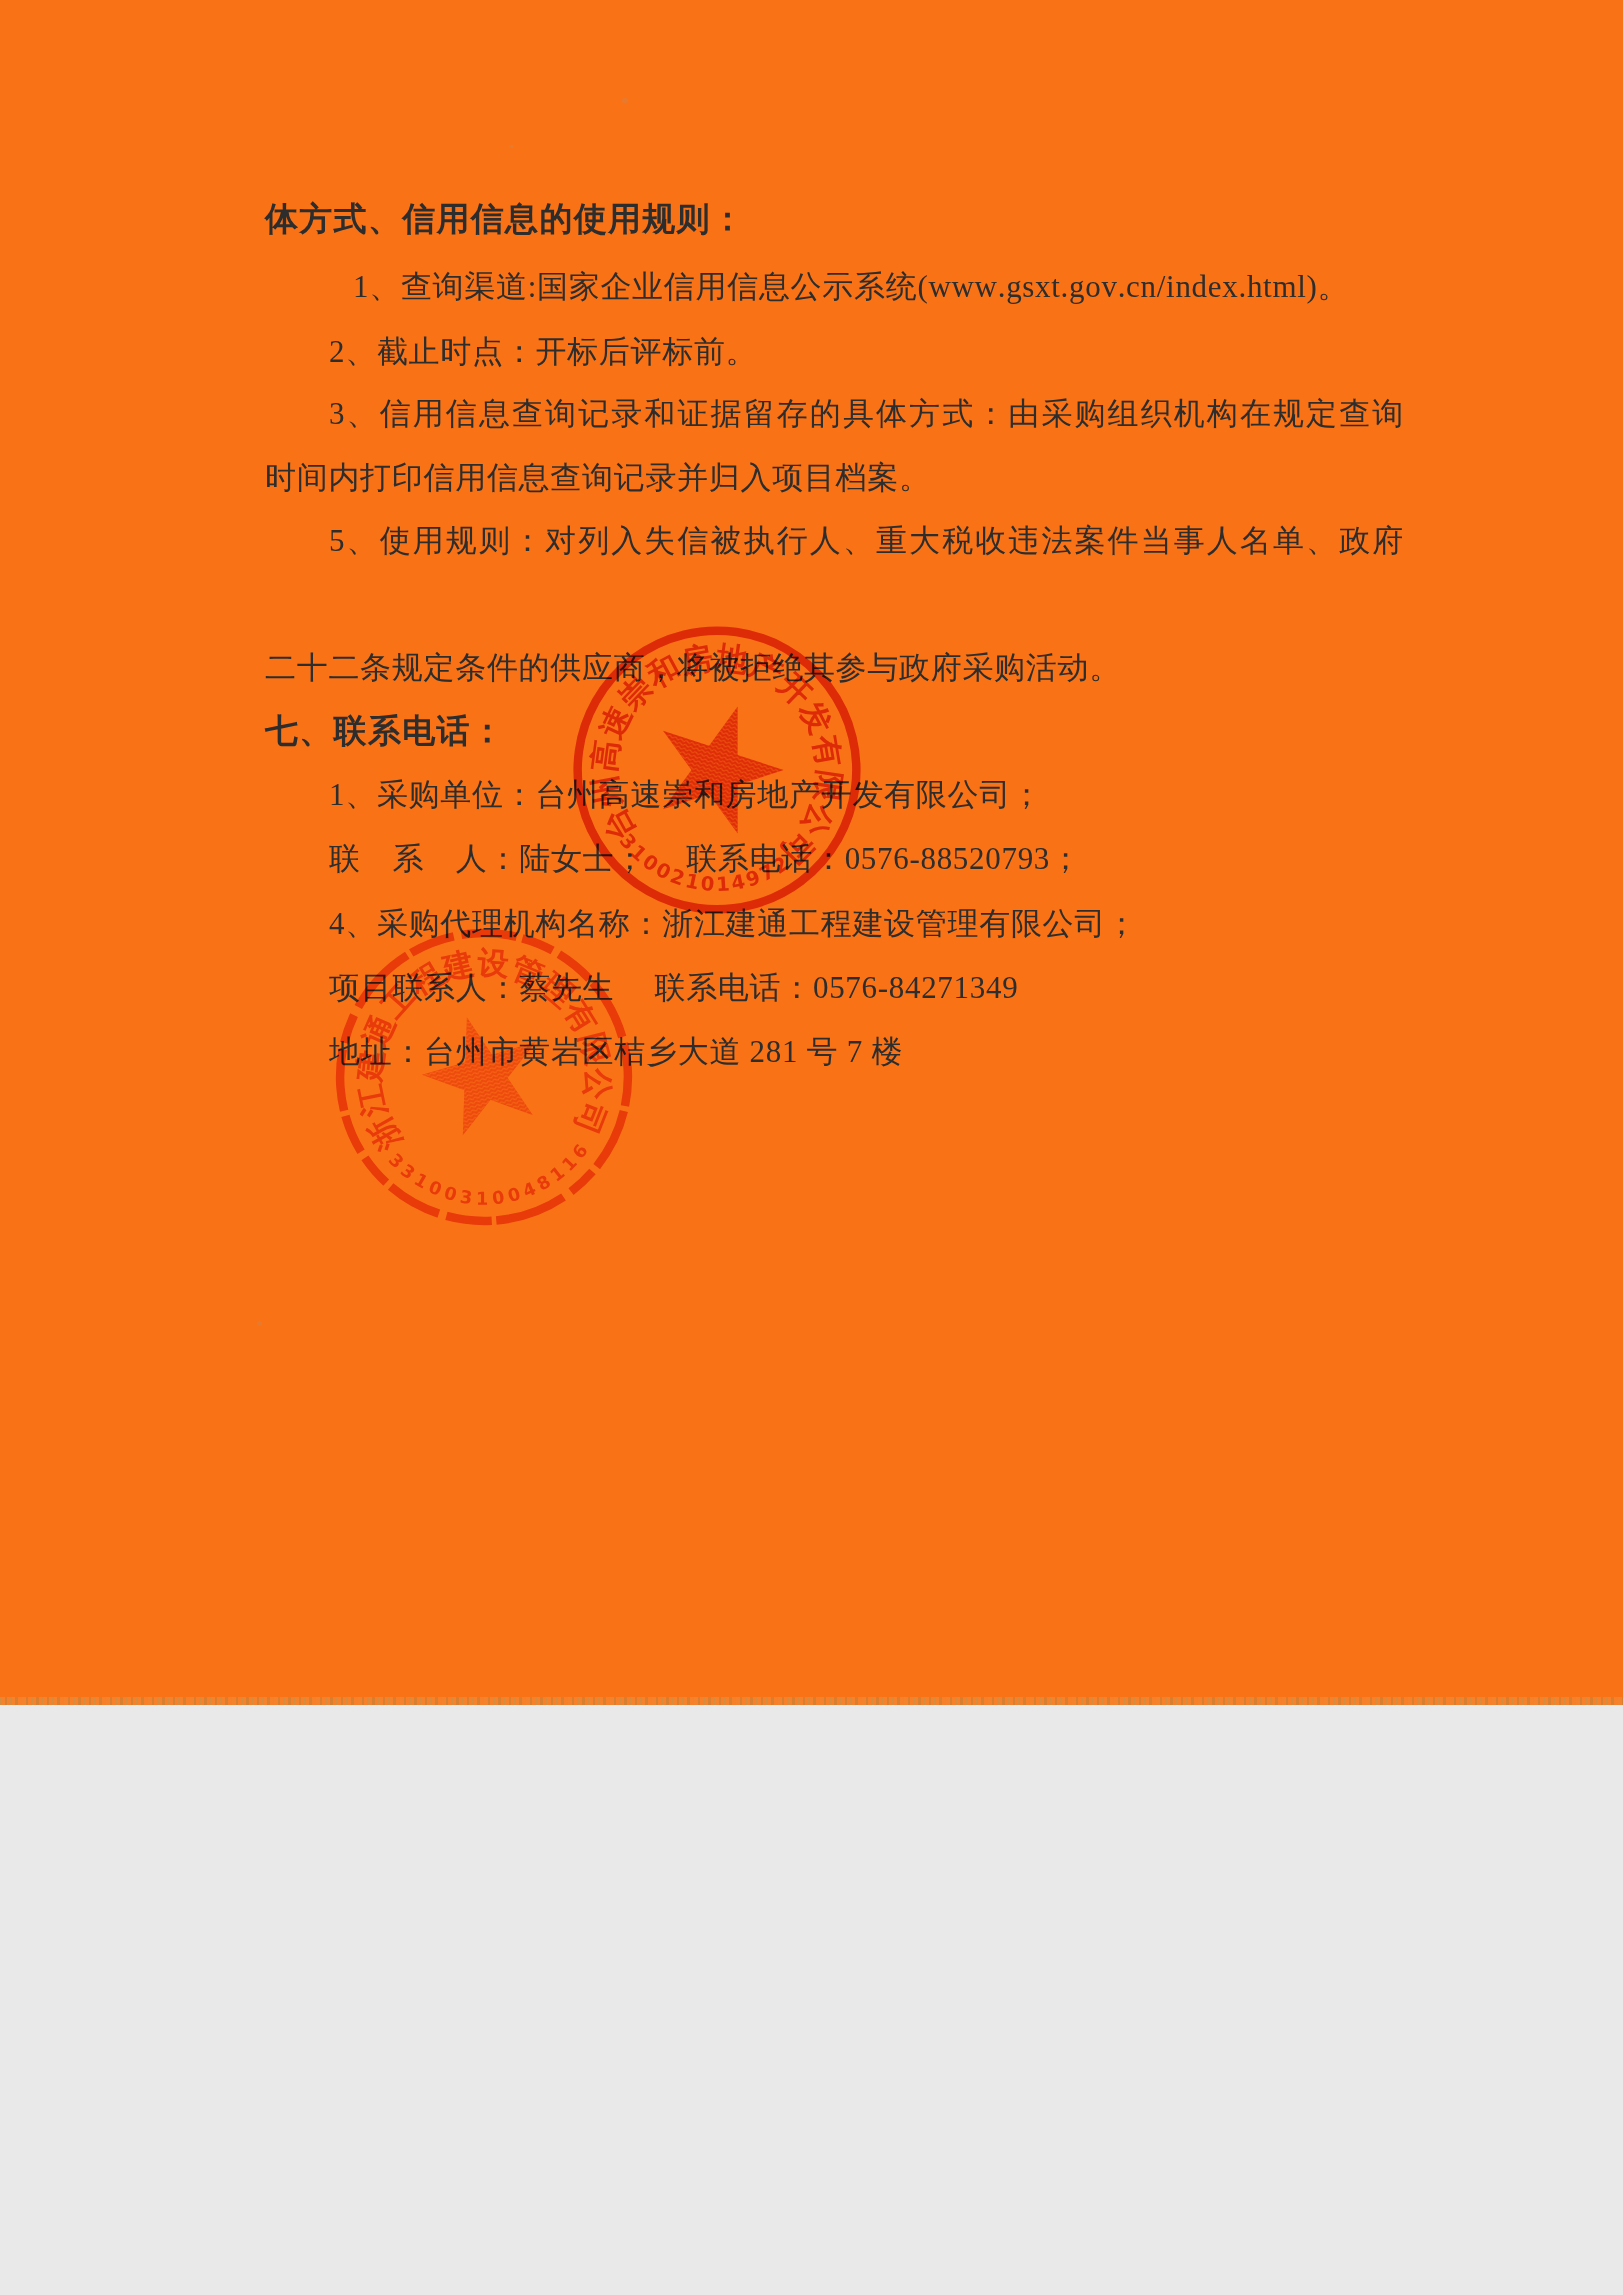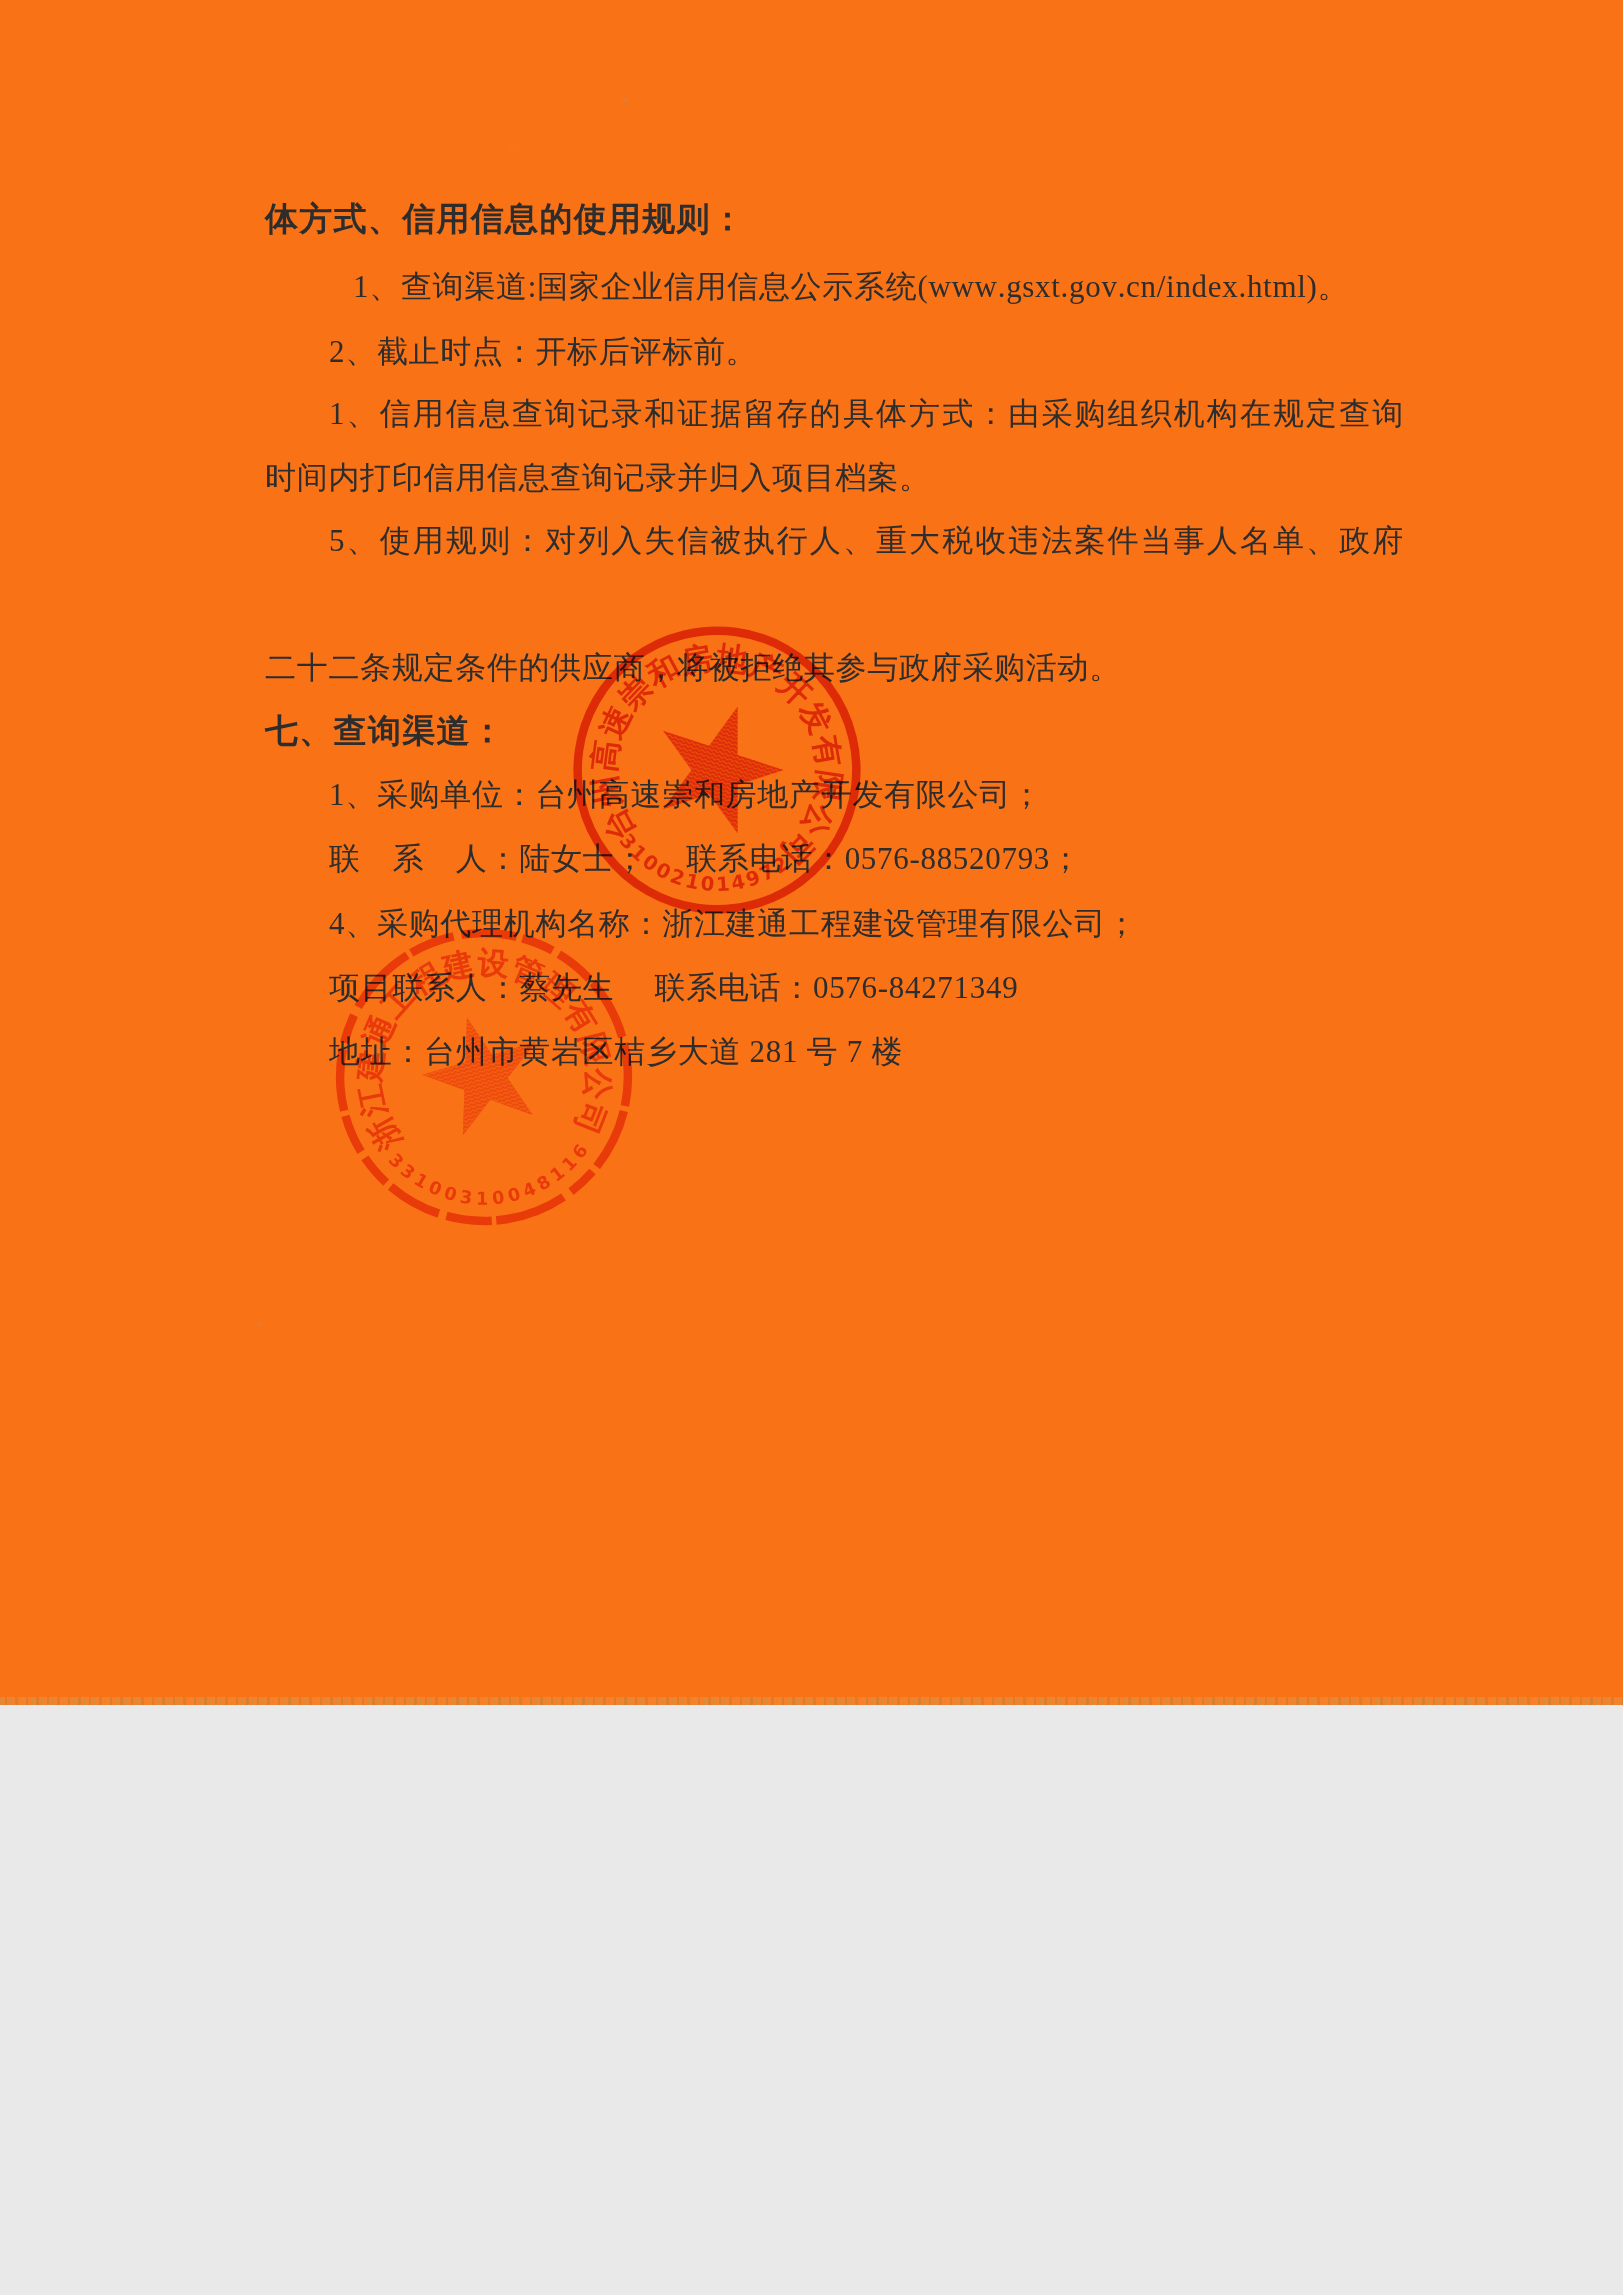--- a/index.html
+++ b/index.html
@@ -58,25 +58,25 @@
   }
 </style>
 </head>
 <body>
 
 <div class="page">
 
   <div class="line heading" style="left:265px;top:200px;">体方式、信用信息的使用规则：</div>
   <div class="line" style="left:329px;top:268px;margin-left:24px;">1、查询渠道:国家企业信用信息公示系统(www.gsxt.gov.cn/index.html)。</div>
   <div class="line" style="left:329px;top:333px;">2、截止时点：开标后评标前。</div>
-  <div class="line fill" style="left:329px;top:395px;width:1075px;">1、信用信息查询记录和证据留存的具体方式：由采购组织机构在规定查询</div>
+  <div class="line fill" style="left:329px;top:395px;width:1075px;">3、信用信息查询记录和证据留存的具体方式：由采购组织机构在规定查询</div>
   <div class="line" style="left:265px;top:459px;">时间内打印信用信息查询记录并归入项目档案。</div>
   <div class="line fill" style="left:329px;top:522px;width:1075px;">5、使用规则：对列入失信被执行人、重大税收违法案件当事人名单、政府</div>
   <div class="line" style="left:265px;top:649px;">二十二条规定条件的供应商，将被拒绝其参与政府采购活动。</div>
-  <div class="line heading" style="left:265px;top:712px;">七、查询渠道：</div>
+  <div class="line heading" style="left:265px;top:712px;">七、联系电话：</div>
   <div class="line" style="left:329px;top:776px;">1、采购单位：台州高速崇和房地产开发有限公司；</div>
   <div class="line" style="left:329px;top:840px;">联　系　人：陆女士；　 联系电话：0576-88520793；</div>
   <div class="line" style="left:329px;top:905px;">4、采购代理机构名称：浙江建通工程建设管理有限公司；</div>
   <div class="line" style="left:329px;top:969px;">项目联系人：蔡先生　 联系电话：0576-84271349</div>
   <div class="line" style="left:329px;top:1033px;">地址：台州市黄岩区桔乡大道 281 号 7 楼</div>
 
   <div class="stamp" style="left:560px;top:613px;width:314px;height:314px;opacity:.92;transform:rotate(8deg);">
     <svg width="314" height="314" viewBox="0 0 480 480">
       <defs>
         <pattern id="scan1" width="9" height="6" patternUnits="userSpaceOnUse">

